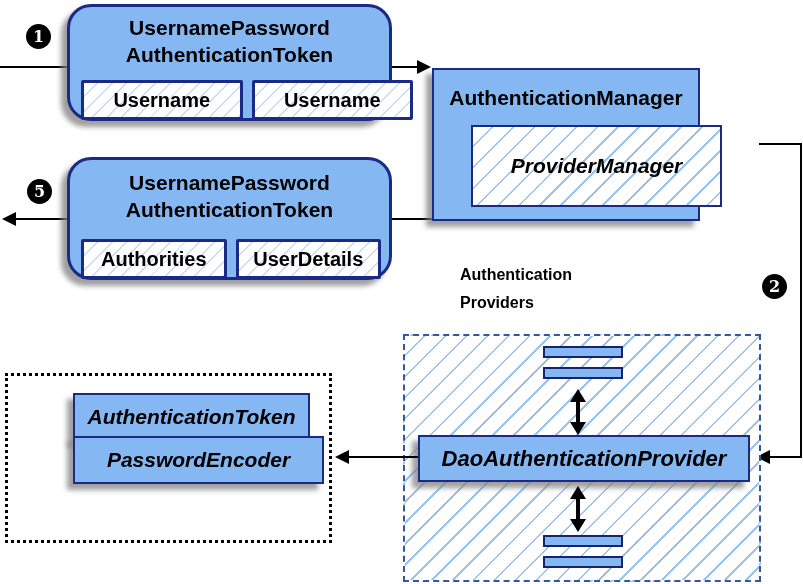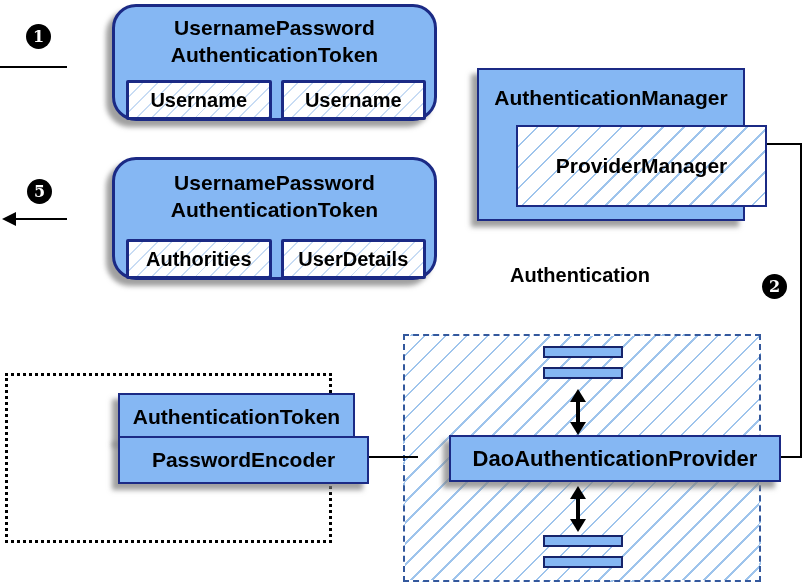--- a/index.html
+++ b/index.html
@@ -4,35 +4,35 @@
 <style>
   html,body{margin:0;padding:0;background:#ffffff;}
   .canvas{
     position:relative;width:803px;height:584px;background:#ffffff;overflow:hidden;
     font-family:"Liberation Sans", sans-serif;font-weight:bold;color:#000;
   }
   
   .abs{position:absolute;box-sizing:border-box;}
   .bluebox{background:#85b7f3;border:2px solid #1b2a85;}
   .rounded{border-radius:24px;border-width:3px;}
-  .shadow{box-shadow:-6px 6px 5px rgba(128,128,128,0.75);margin-left:45px;}
+  .shadow{box-shadow:-6px 6px 5px rgba(128,128,128,0.75);}
   .hatch-lg{
     background-color:#ffffff;
     background-image:repeating-linear-gradient(135deg, rgba(255,255,255,0) 0 13px, #9ec4ec 13px 14.8px);
   }
   .hline{background:#000000;height:2px;}
   .vline{background:#000000;width:2px;}
   .tri{width:0;height:0;}
   .tri-right{border-left:14px solid #000;border-top:7px solid transparent;border-bottom:7px solid transparent;}
   .tri-left{border-right:14px solid #000;border-top:7px solid transparent;border-bottom:7px solid transparent;}
   .tri-up{border-bottom:13px solid #000;border-left:8px solid transparent;border-right:8px solid transparent;}
   .tri-down{border-top:13px solid #000;border-left:8px solid transparent;border-right:8px solid transparent;}
   .thickline{background:#000;width:4px;}
   
-  .center-flex{display:flex;align-items:center;justify-content:center;text-align:center;}
+  .center-flex{display:flex;align-items:center;justify-content:center;text-align:center;font-style:italic;}
   .box-title{font-size:21px;line-height:27px;text-align:center;}
   .field{
     background-color:#ffffff;border:3px solid #1b2a85;border-radius:2px;
     display:flex;align-items:center;justify-content:center;
     font-size:20px;
     background-image:repeating-linear-gradient(135deg, rgba(255,255,255,0) 0 9px, #c8dcf4 9px 10.3px);
   }
   .badge{
     position:absolute;width:25px;height:25px;border-radius:50%;background:#000;color:#fff;
     display:flex;align-items:center;justify-content:center;
@@ -68,21 +68,21 @@
   <div class="abs hline" style="left:759px;top:143px;width:43px;"></div>
   <div class="abs vline" style="left:800px;top:143px;height:315px;"></div>
   <div class="abs hline" style="left:770px;top:456px;width:30px;"></div>
   <div class="abs tri tri-left" style="left:756px;top:450px;"></div>
 
   <div class="abs bluebox rounded shadow" style="left:67px;top:4px;width:325px;height:117px;">
     <div class="box-title" style="padding-top:7px;">
       <div>UsernamePassword</div>
       <div>AuthenticationToken</div>
     </div>
-    <div class="abs" style="left:11px;top:73px;width:300px;display:flex;gap:9px;border-radius:8px;">
+    <div class="abs" style="left:11px;top:73px;width:332px;display:flex;gap:9px;border-radius:8px;">
       <div class="field" style="flex:1;height:34px;">Username</div>
       <div class="field" style="flex:1;height:34px;">Username</div>
     </div>
   </div>
 
   <div class="abs bluebox shadow" style="left:432px;top:68px;width:268px;height:153px;">
     <div class="box-title" style="padding-top:14px;">AuthenticationManager</div>
     <div class="abs hatch-lg center-flex label-lg" style="left:37px;top:55px;width:251px;height:82px;border:2px solid #1b2a85;">ProviderManager</div>
   </div>
 
@@ -90,34 +90,35 @@
     <div class="box-title" style="padding-top:9px;">
       <div>UsernamePassword</div>
       <div>AuthenticationToken</div>
     </div>
     <div class="abs" style="left:11px;top:79px;width:300px;display:flex;gap:9px;">
       <div class="field" style="flex:1;height:34px;">Authorities</div>
       <div class="field" style="flex:1;height:34px;">UserDetails</div>
     </div>
   </div>
 
-  <div class="abs" style="left:460px;top:261px;width:240px;text-align:center;font-size:20px;line-height:28px;">
+  <div class="abs" style="left:460px;top:261px;width:240px;font-size:16px;line-height:28px;">
     <div>Authentication</div>
+    <div>Providers</div>
   </div>
 
   <div class="abs dashedbox hatch-lg" style="left:403px;top:334px;width:358px;height:248px;"></div>
 
   <div class="abs bar" style="left:543px;top:346px;width:80px;height:12px;"></div>
   <div class="abs bar" style="left:543px;top:367px;width:80px;height:12px;"></div>
 
   <div class="abs tri tri-up" style="left:570px;top:389px;"></div>
   <div class="abs thickline" style="left:576px;top:400px;height:26px;"></div>
   <div class="abs tri tri-down" style="left:570px;top:422px;"></div>
 
-  <div class="abs bluebox shadow center-flex label-xl" style="left:404px;top:435px;width:332px;height:47px;">DaoAuthenticationProvider</div>
+  <div class="abs bluebox shadow center-flex label-xl" style="left:418px;top:435px;width:332px;height:47px;">DaoAuthenticationProvider</div>
 
   <div class="abs tri tri-up" style="left:570px;top:486px;"></div>
   <div class="abs thickline" style="left:576px;top:497px;height:26px;"></div>
   <div class="abs tri tri-down" style="left:570px;top:519px;"></div>
 
   <div class="abs bar" style="left:543px;top:535px;width:80px;height:12px;"></div>
   <div class="abs bar" style="left:543px;top:556px;width:80px;height:12px;"></div>
 
   <div class="abs hline" style="left:349px;top:456px;width:69px;"></div>
   <div class="abs tri tri-left" style="left:335px;top:450px;"></div>

